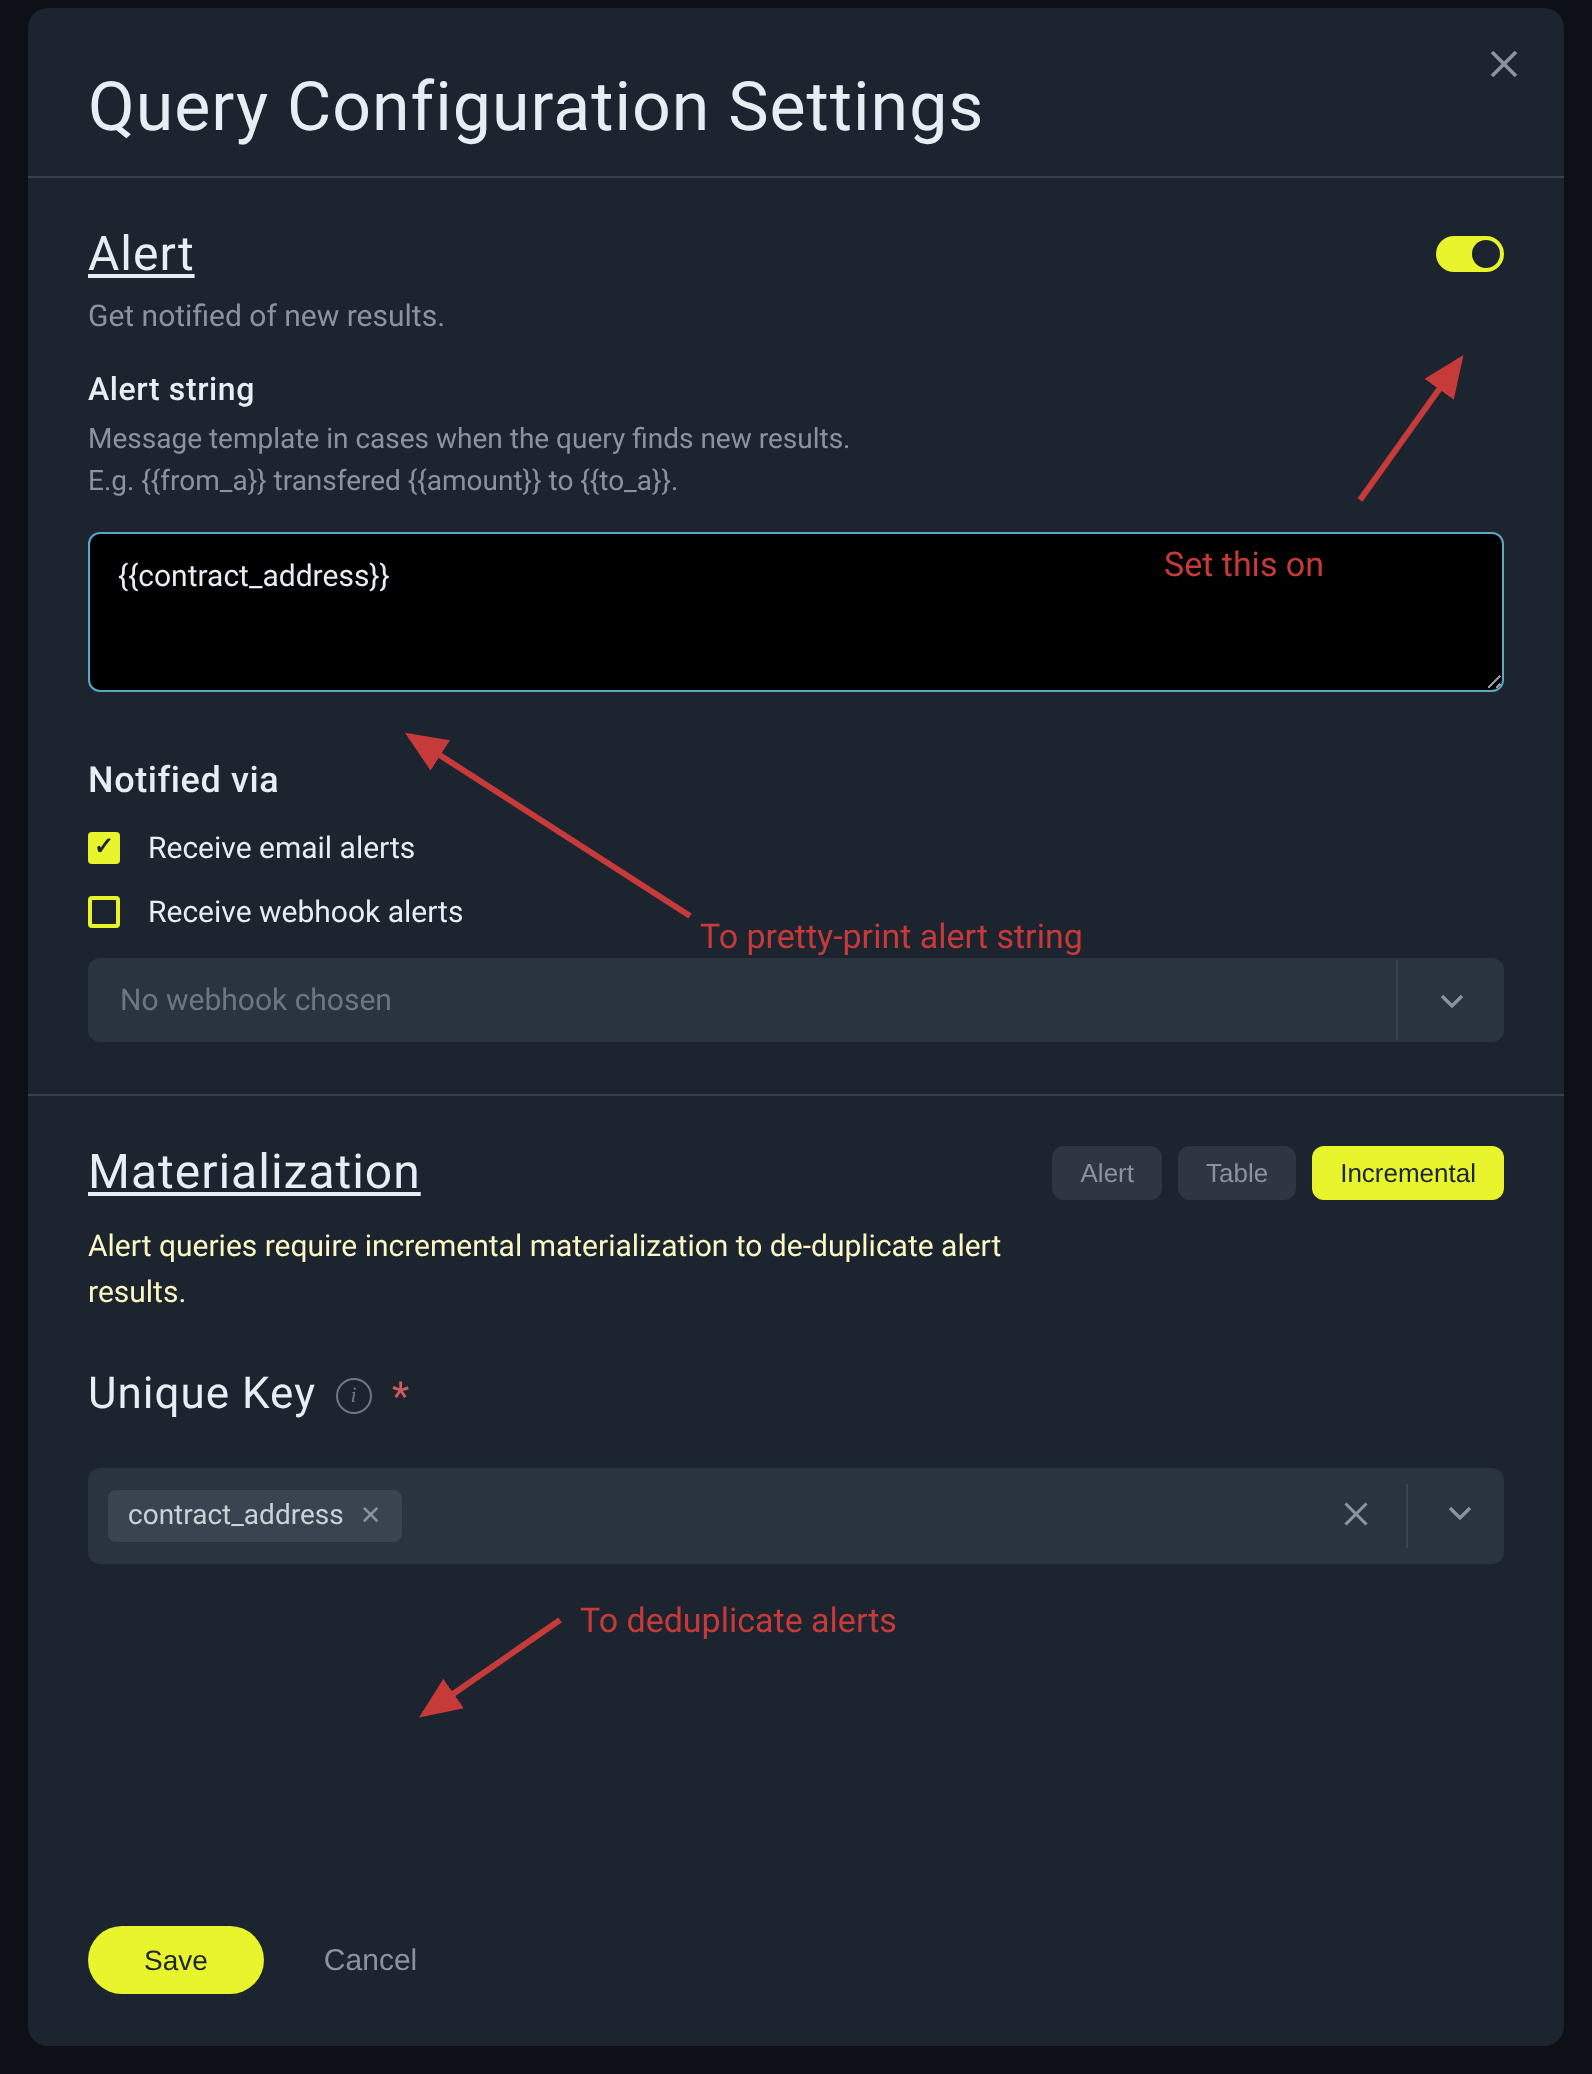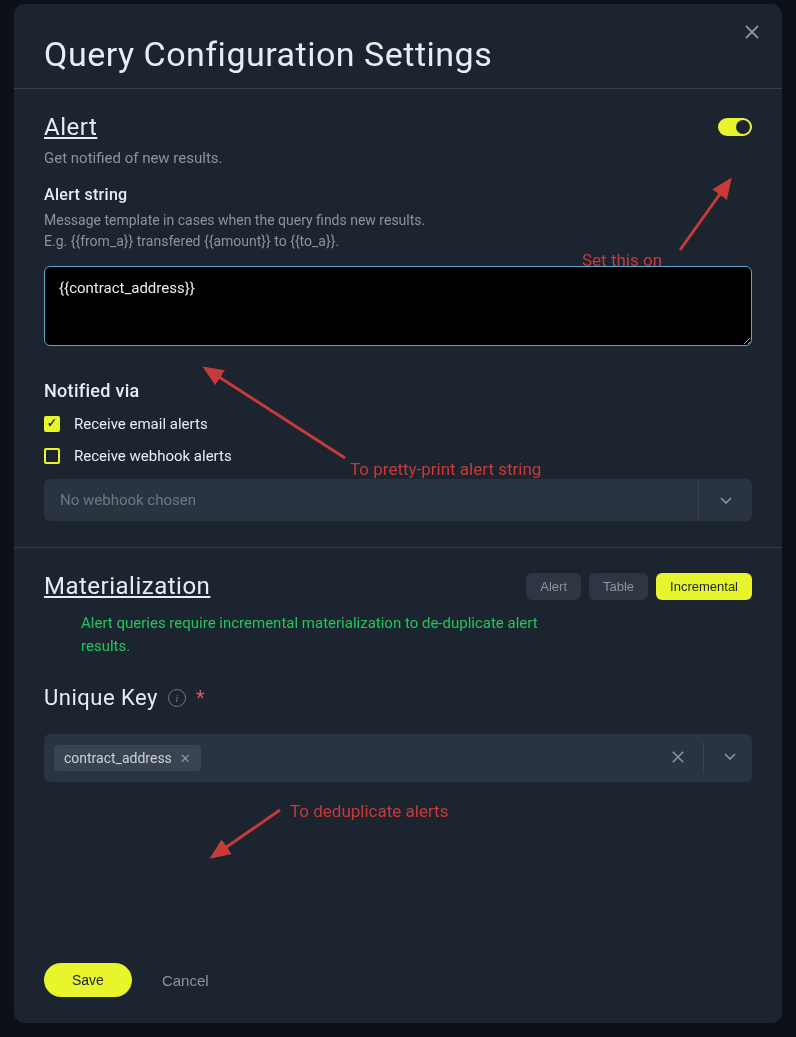--- a/index.html
+++ b/index.html
@@ -168,26 +168,25 @@
     border-radius: 6px;
     font-size: 13px;
     background: #2d3642;
     color: #8b949e;
     cursor: pointer;
     border: none;
   }
   .seg-btn.active { background: #e9f52c; color: #1c2430; }
   .mat-desc {
     font-size: 15px;
-    color: #22c55e;
+    color: #fef9c3;
     line-height: 1.5;
     max-width: 460px;
     margin-top: 12px;
     margin-bottom: 28px;
-    margin-left: 37px;
   }
   .unique-key-label {
     font-size: 22px;
     color: #e6edf3;
     display: flex;
     align-items: center;
     gap: 10px;
     margin-bottom: 16px;
     letter-spacing: 0.5px;
   }
@@ -359,21 +358,21 @@
 
   </div>
 
   <div class="modal-footer">
     <button class="btn-save">Save</button>
     <button class="btn-cancel">Cancel</button>
   </div>
 
 </div>
 
-<div class="annot" style="top:250px; left:582px;text-align:center;">Set this on</div>
+<div class="annot" style="top:273px; left:582px;text-align:center;">Set this on</div>
 <svg class="arrow" style="top:170px; left:660px;" width="90" height="90">
   <defs>
       <marker id="ah1" markerWidth="8" markerHeight="8" refX="6" refY="3" orient="auto">
         <path d="M0,0 L7,3 L0,6 Z" fill="#c73a3a"></path>
       </marker>
     </defs>
   <line x1="20" y1="80" x2="70" y2="10" stroke="#c73a3a" stroke-width="3" marker-end="url(#ah1)"></line>
 </svg>
 
 <div class="annot" style="top:459px; left:350px;">To pretty-print alert string</div>

